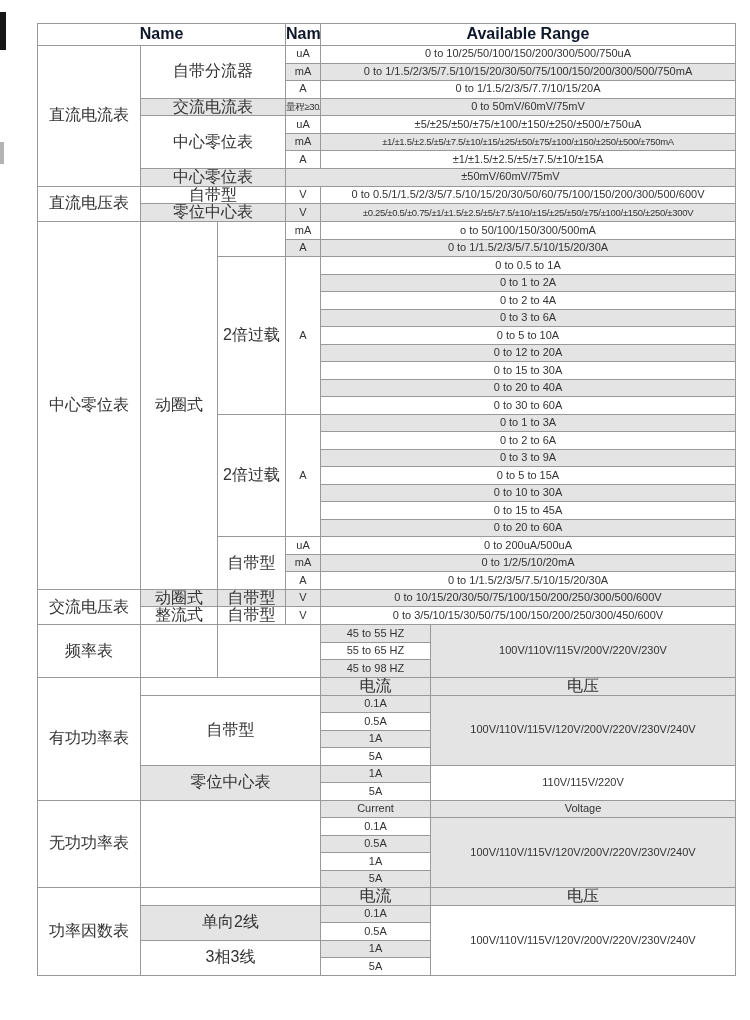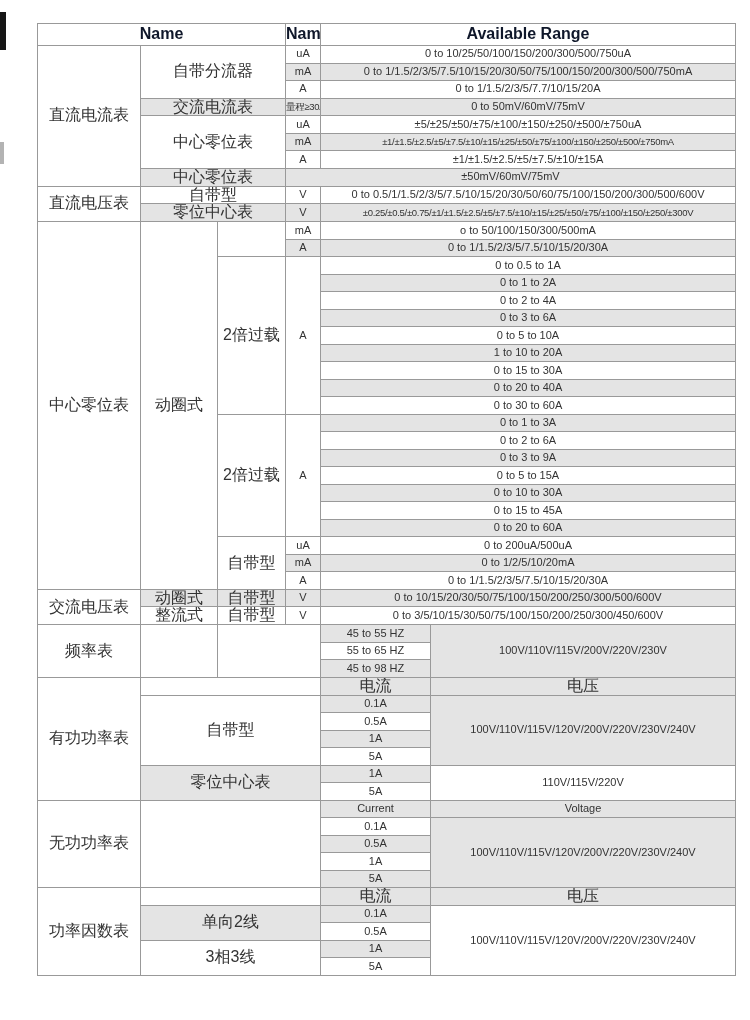--- a/index.html
+++ b/index.html
@@ -120,21 +120,21 @@
       <tr>
         <td colspan="2">0 to 2 to 4A</td>
       </tr>
       <tr>
         <td colspan="2" class="sh">0 to 3 to 6A</td>
       </tr>
       <tr>
         <td colspan="2">0 to 5 to 10A</td>
       </tr>
       <tr>
-        <td colspan="2" class="sh">1 to 10 to 20A</td>
+        <td colspan="2" class="sh">0 to 12 to 20A</td>
       </tr>
       <tr>
         <td colspan="2">0 to 15 to 30A</td>
       </tr>
       <tr>
         <td colspan="2" class="sh">0 to 20 to 40A</td>
       </tr>
       <tr>
         <td colspan="2">0 to 30 to 60A</td>
       </tr>

